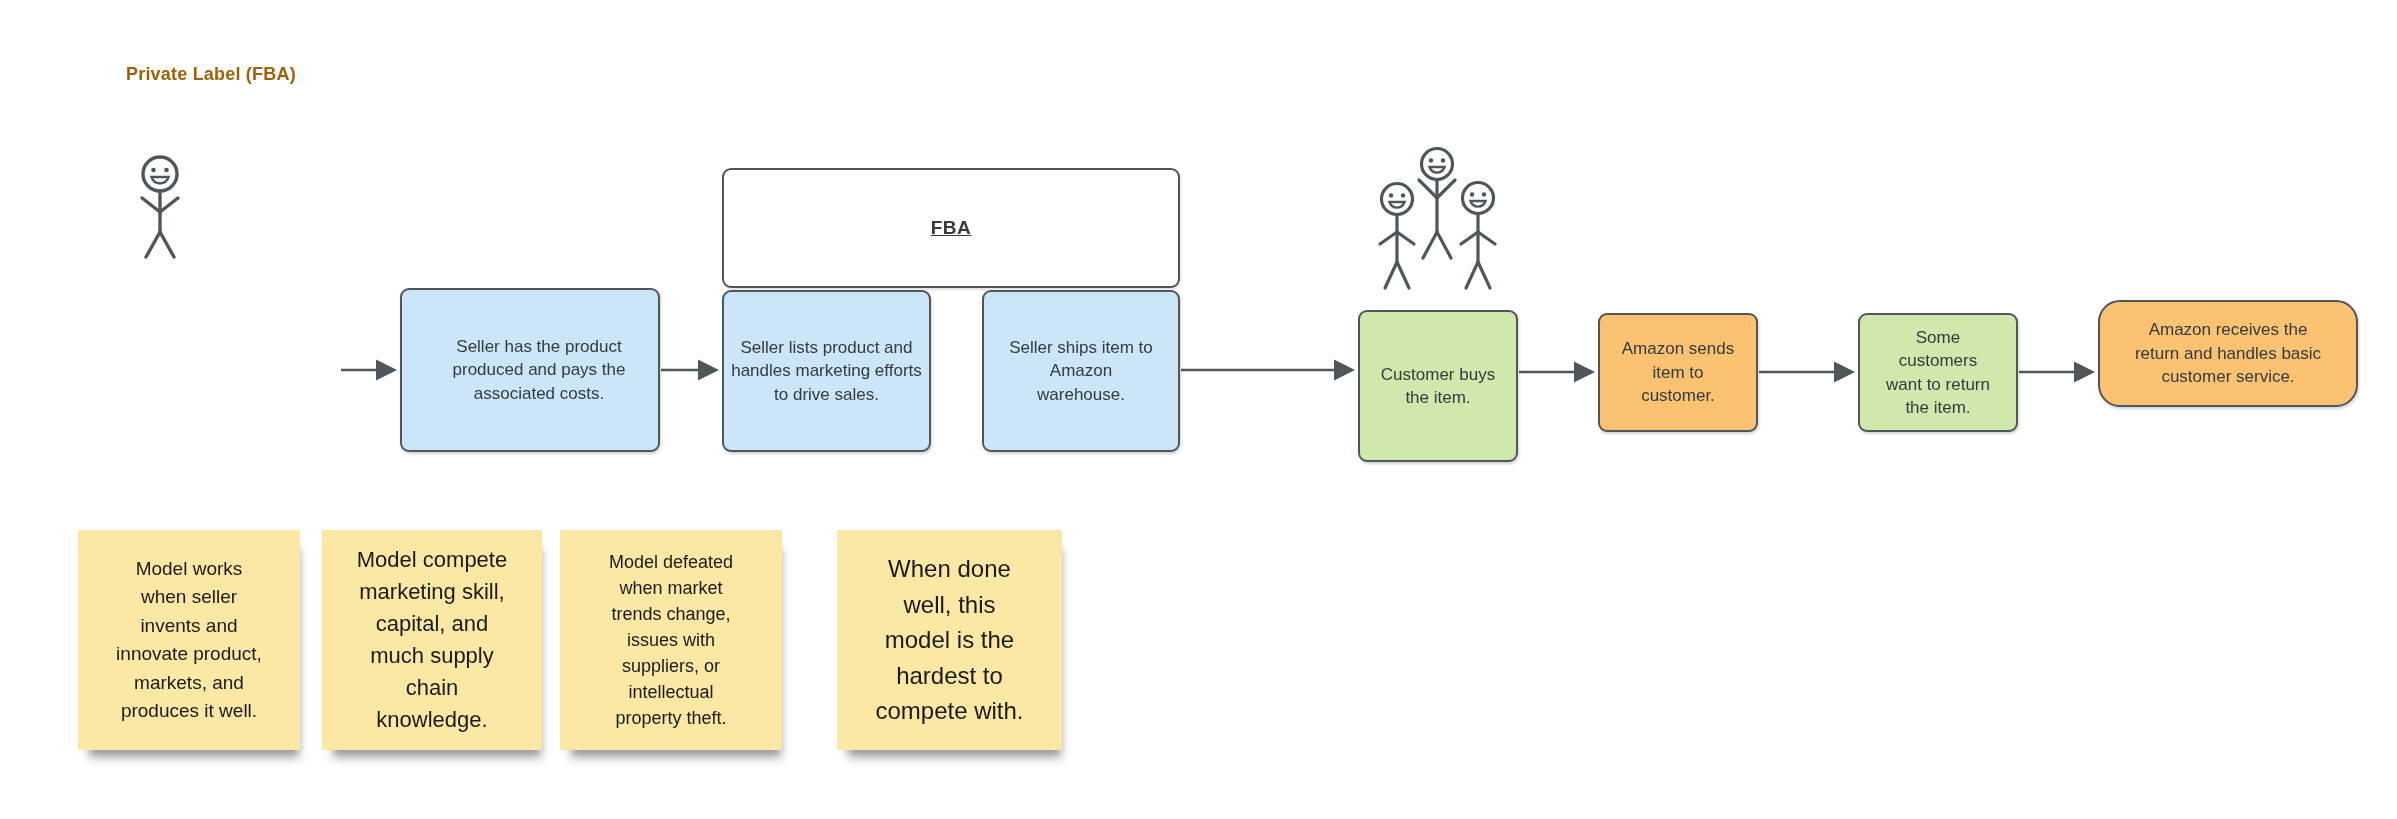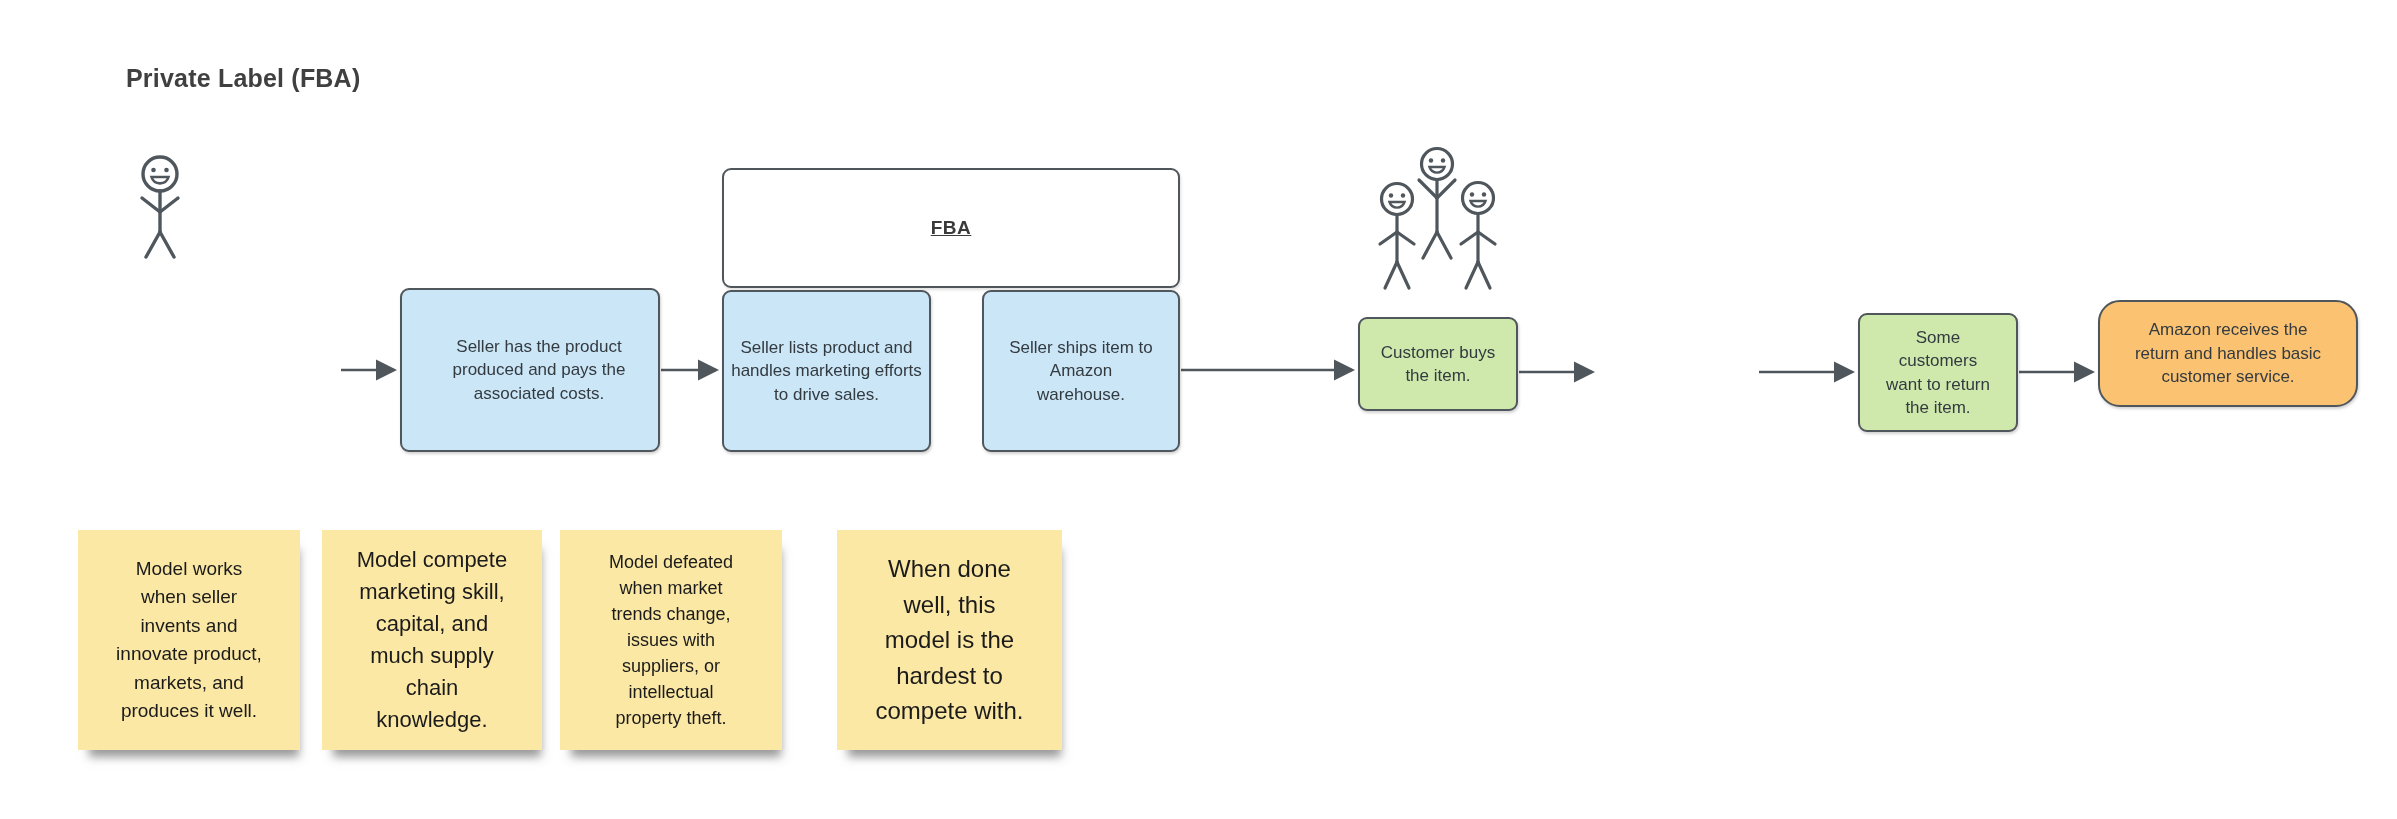--- a/index.html
+++ b/index.html
@@ -5,21 +5,21 @@
   html,body{margin:0;padding:0;background:#ffffff;}
   .canvas{
     position:relative;
     width:2397px;height:819px;
     background:#ffffff;
     font-family:"Liberation Sans",sans-serif;
     overflow:hidden;
   }
   .page-title{
     position:absolute;left:126px;top:64px;
-    font-size:25px;font-weight:bold;color:#404040;
+    font-size:18px;font-weight:bold;color:#a16207;
     letter-spacing:.2px;
   }
   .fbox{
     position:absolute;box-sizing:border-box;
     border:2.5px solid var(--stroke);border-radius:9px;
     display:flex;align-items:center;justify-content:center;
     text-align:center;color:var(--text);
     font-size:17px;line-height:1.38;white-space:pre-line;
     padding:6px;
     box-shadow:1px 2px 3px rgba(0,0,0,0.18);
@@ -138,25 +138,30 @@
 handles marketing efforts
 to drive sales.</span>
   </div>
 
   <div class="fbox blue" style="left:982px;top:290px;width:198px;height:162px;">
     <span>Seller ships item to
 Amazon
 warehouse.</span>
   </div>
 
-  <div class="fbox green" style="left:1358px;top:317px;width:160px;height:94px;">
+  <div class="fbox green" style="left:1358px;top:310px;width:160px;height:152px;">
     <span>Customer buys
 the item.</span>
   </div>
 
+  <div class="fbox orange" style="left:1598px;top:313px;width:160px;height:119px;">
+    <span>Amazon sends
+item to
+customer.</span>
+  </div>
 
   <div class="fbox green" style="left:1858px;top:313px;width:160px;height:119px;">
     <span>Some
 customers
 want to return
 the item.</span>
   </div>
 
   <div class="fbox orange" style="left:2098px;top:300px;width:260px;height:107px;border-radius:22px;">
     <span>Amazon receives the

